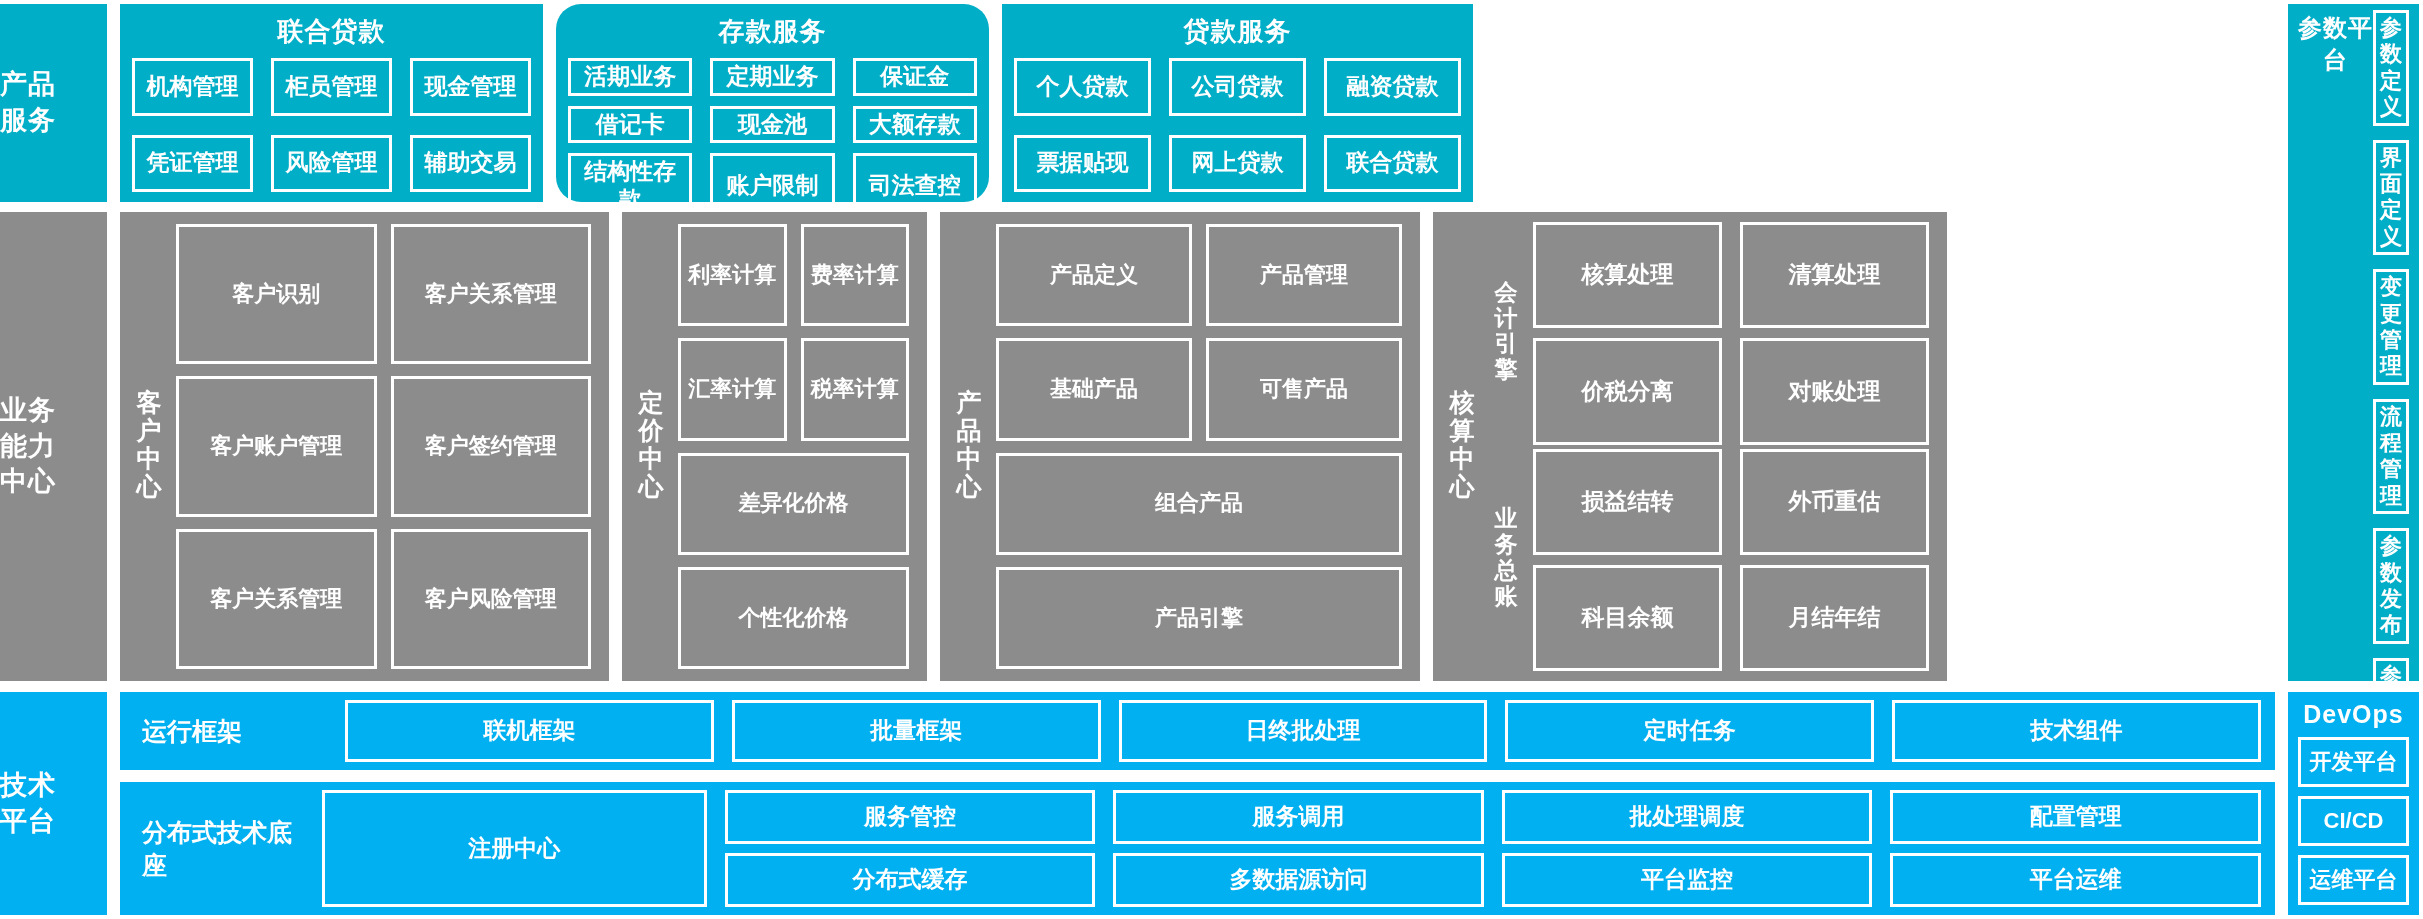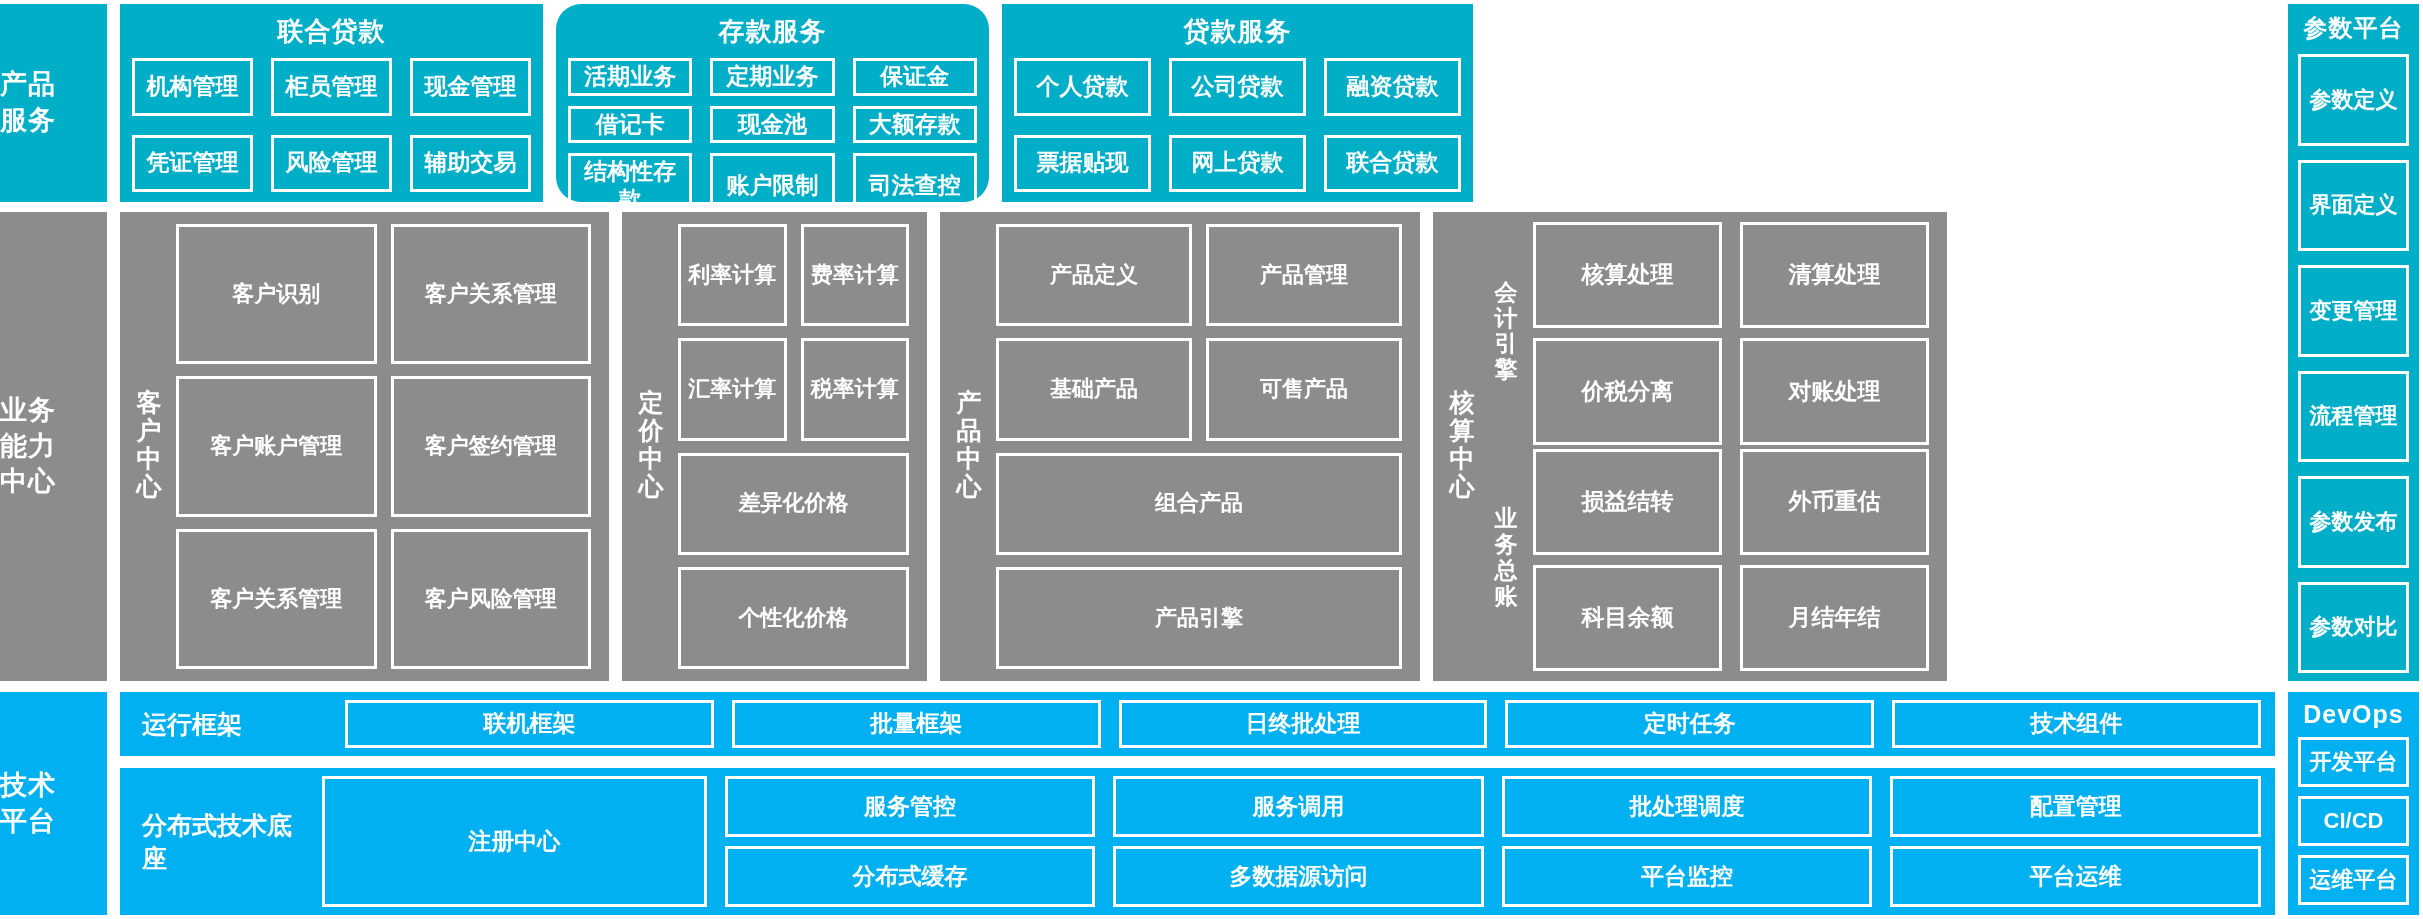--- a/index.html
+++ b/index.html
@@ -100,21 +100,21 @@
   .grid3r .grid-line { gap: 18px; }
 
   
   #param-platform {
     position: absolute;
     left: 2288px;
     top: 4px;
     width: 131px;
     height: 677px;
     display: flex;
-    flex-direction: column;
+    flex-direction: row;
     padding: 6px 10px 8px 10px;
   }
   #param-platform .panel-title { font-size: 24px; padding: 2px 0 10px 0; }
   .param-list { flex: 1; display: flex; flex-direction: column; gap: 14px; }
   .param-list .cell { flex: 1; font-size: 22px; }
 
   
   #mid-row { top: 212px; height: 469px; gap: 13px; }
   .mid-panel { display: flex; padding: 8px 10px 8px 6px; }
   #mid-customer { width: 489px; }
@@ -140,21 +140,21 @@
     flex-direction: column;
     gap: 12px;
     background: transparent;
   }
   .bot-band {
     display: flex;
     align-items: center;
     padding: 8px 14px;
     gap: 18px;
   }
-  #band-runtime { height: 64px; gap: 41px; }
+  #band-runtime { height: 78px; gap: 41px; }
   #band-base { flex: 1; }
   .band-label {
     flex: 0 0 170px;
     font-size: 25px;
     font-weight: bold;
     text-align: left;
     padding-left: 8px;
   }
   .band-items { flex: 1; display: flex; gap: 18px; height: 100%; align-items: stretch; }
   .band-items .cell { flex: 1; font-size: 23px; }

